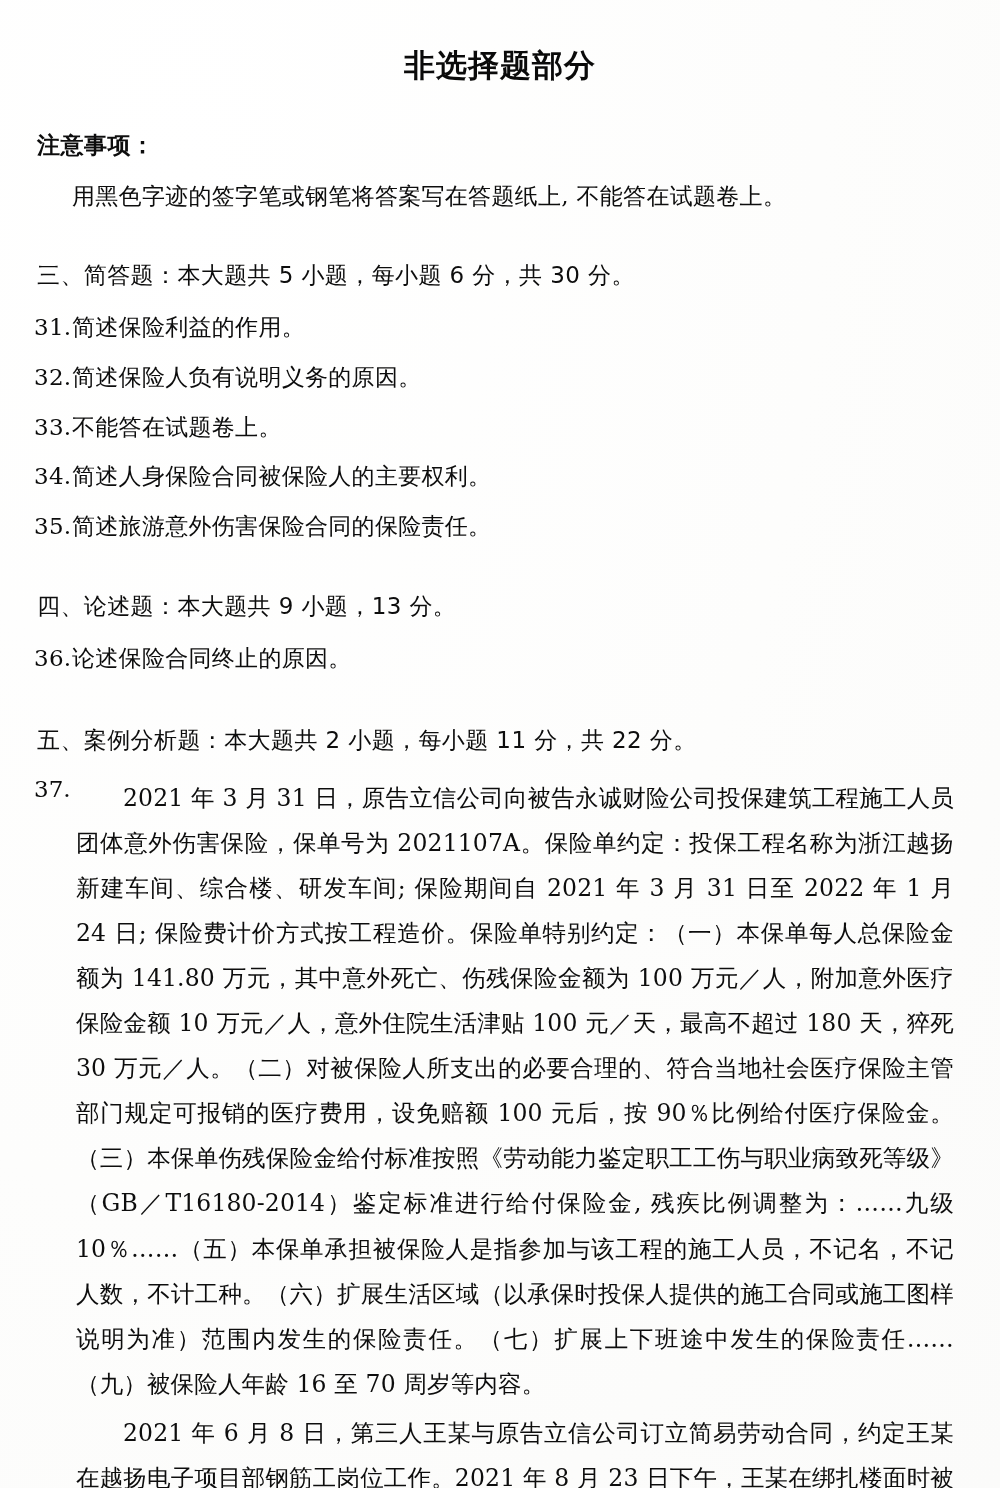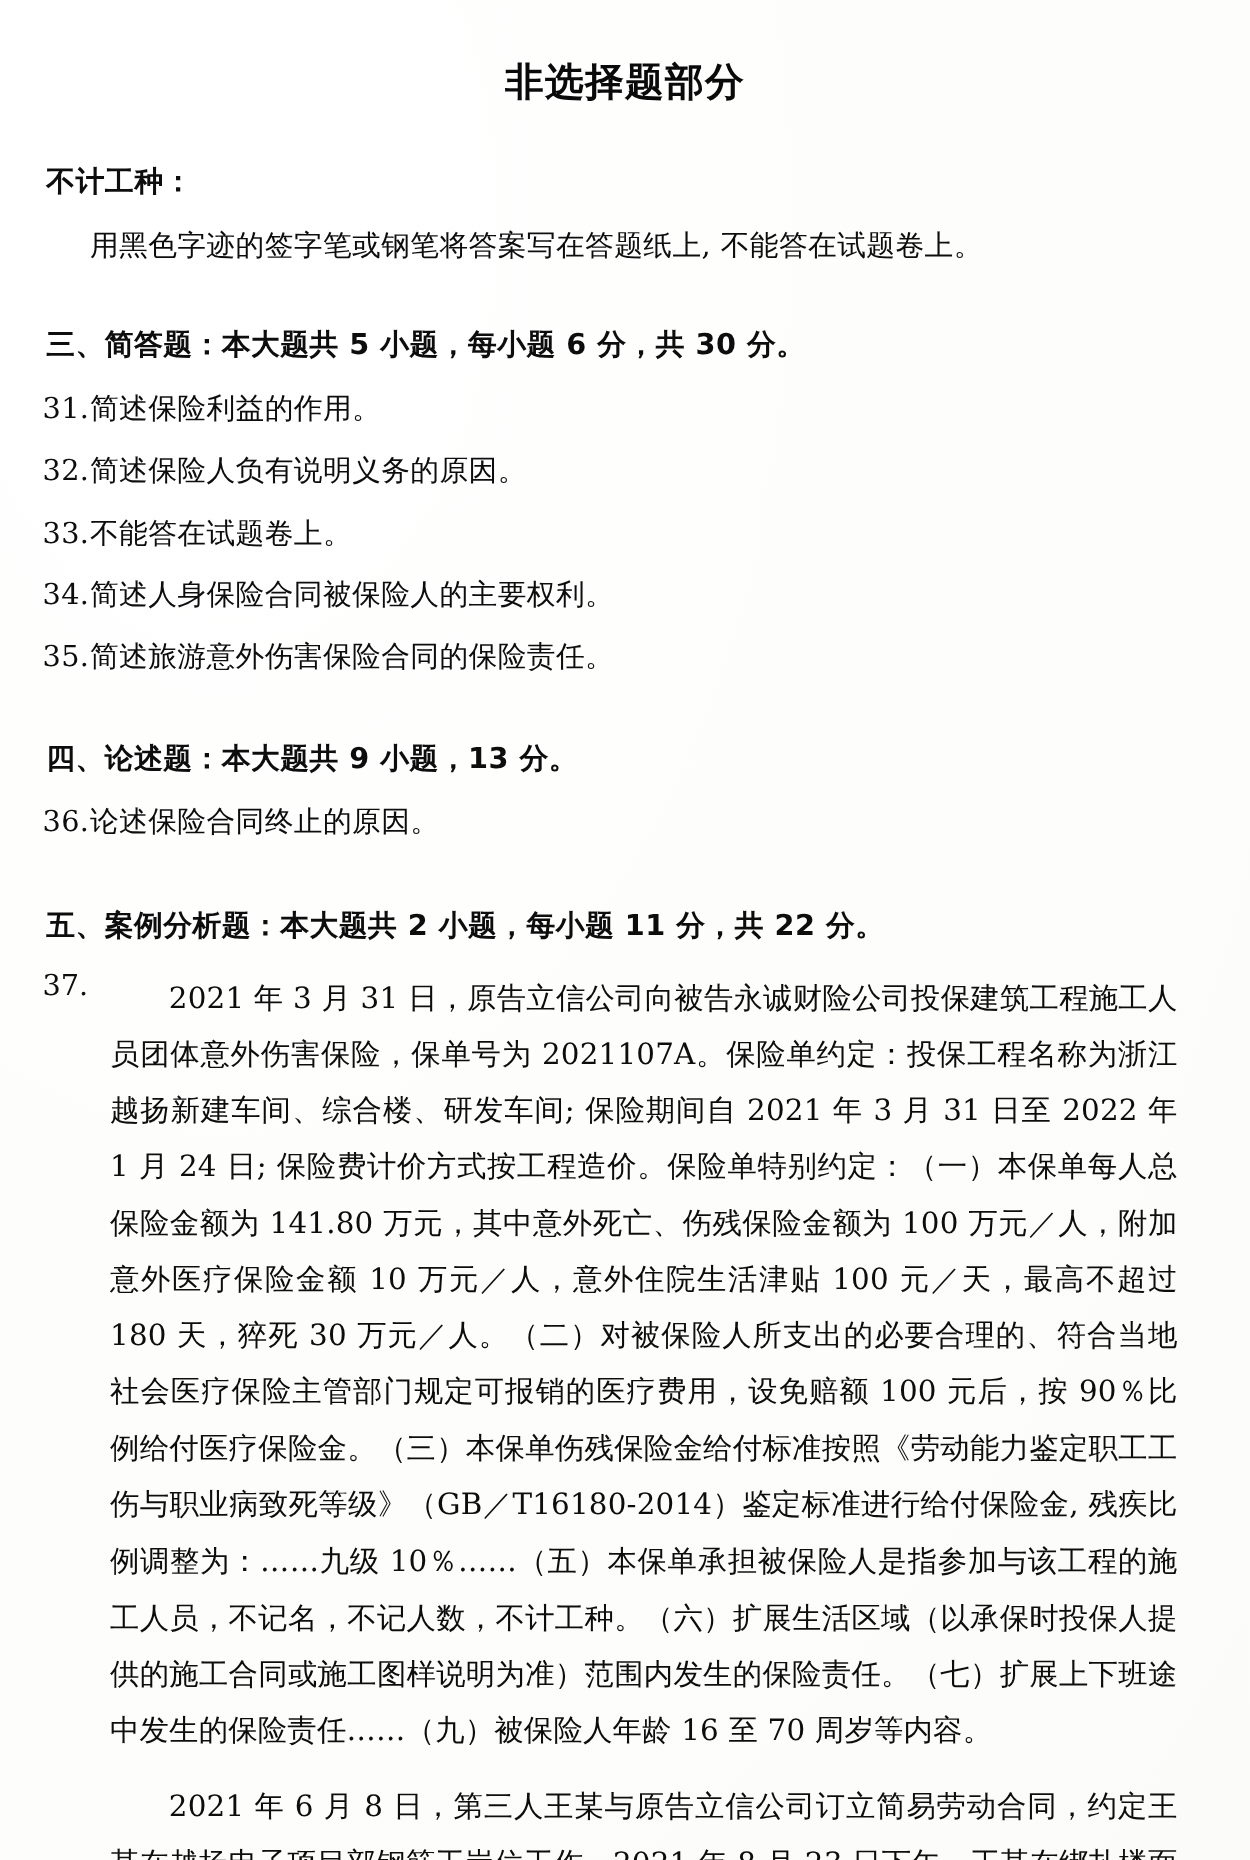--- a/index.html
+++ b/index.html
@@ -60,21 +60,21 @@
     font-size: 23px;
     margin: 0;
     padding-left: 72px;
     padding-top: 20px;
     letter-spacing: 0.3px;
   }
 
   
   .section-heading {
     font-family: "DejaVu Sans", "Liberation Sans", sans-serif;
-    font-weight: 700;
+    font-weight: 400;
     font-size: 23px;
     margin: 0;
     padding-left: 37px;
     letter-spacing: 0.4px;
   }
   .sec-3 { padding-top: 48px; }
   .sec-4 { padding-top: 50px; }
   .sec-5 { padding-top: 52px; }
 
   
@@ -111,38 +111,38 @@
     top: 0;
     font-size: 23px;
     text-align: right;
   }
   .case-para {
     font-size: 23.5px;
     line-height: 1.92;
     text-align: justify;
     text-justify: inter-ideograph;
     text-indent: 2em;
-    margin: 16px;
+    margin: 4px;
     padding-right: 42px;
     letter-spacing: 0.15px;
   }
   .case-para + .case-para {
     margin-top: 0;
   }
 </style>
 </head>
 <body>
 
 <div class="page">
   <div class="content">
 
     <h1 class="doc-title">非选择题部分</h1>
 
     <div class="notice-block">
-      <div class="notice-heading">不计工种：</div>
+      <div class="notice-heading">注意事项：</div>
       <div class="notice-body">用黑色字迹的签字笔或钢笔将答案写在答题纸上, 不能答在试题卷上。</div>
     </div>
 
     <div class="section">
       <div class="section-heading sec-3">三、简答题：本大题共 5 小题，每小题 6 分，共 30 分。</div>
       <ol class="qlist">
         <li class="question sec3-first">
           <span class="qnum">31.</span>
           <span class="qtext">简述保险利益的作用。</span>
         </li>

